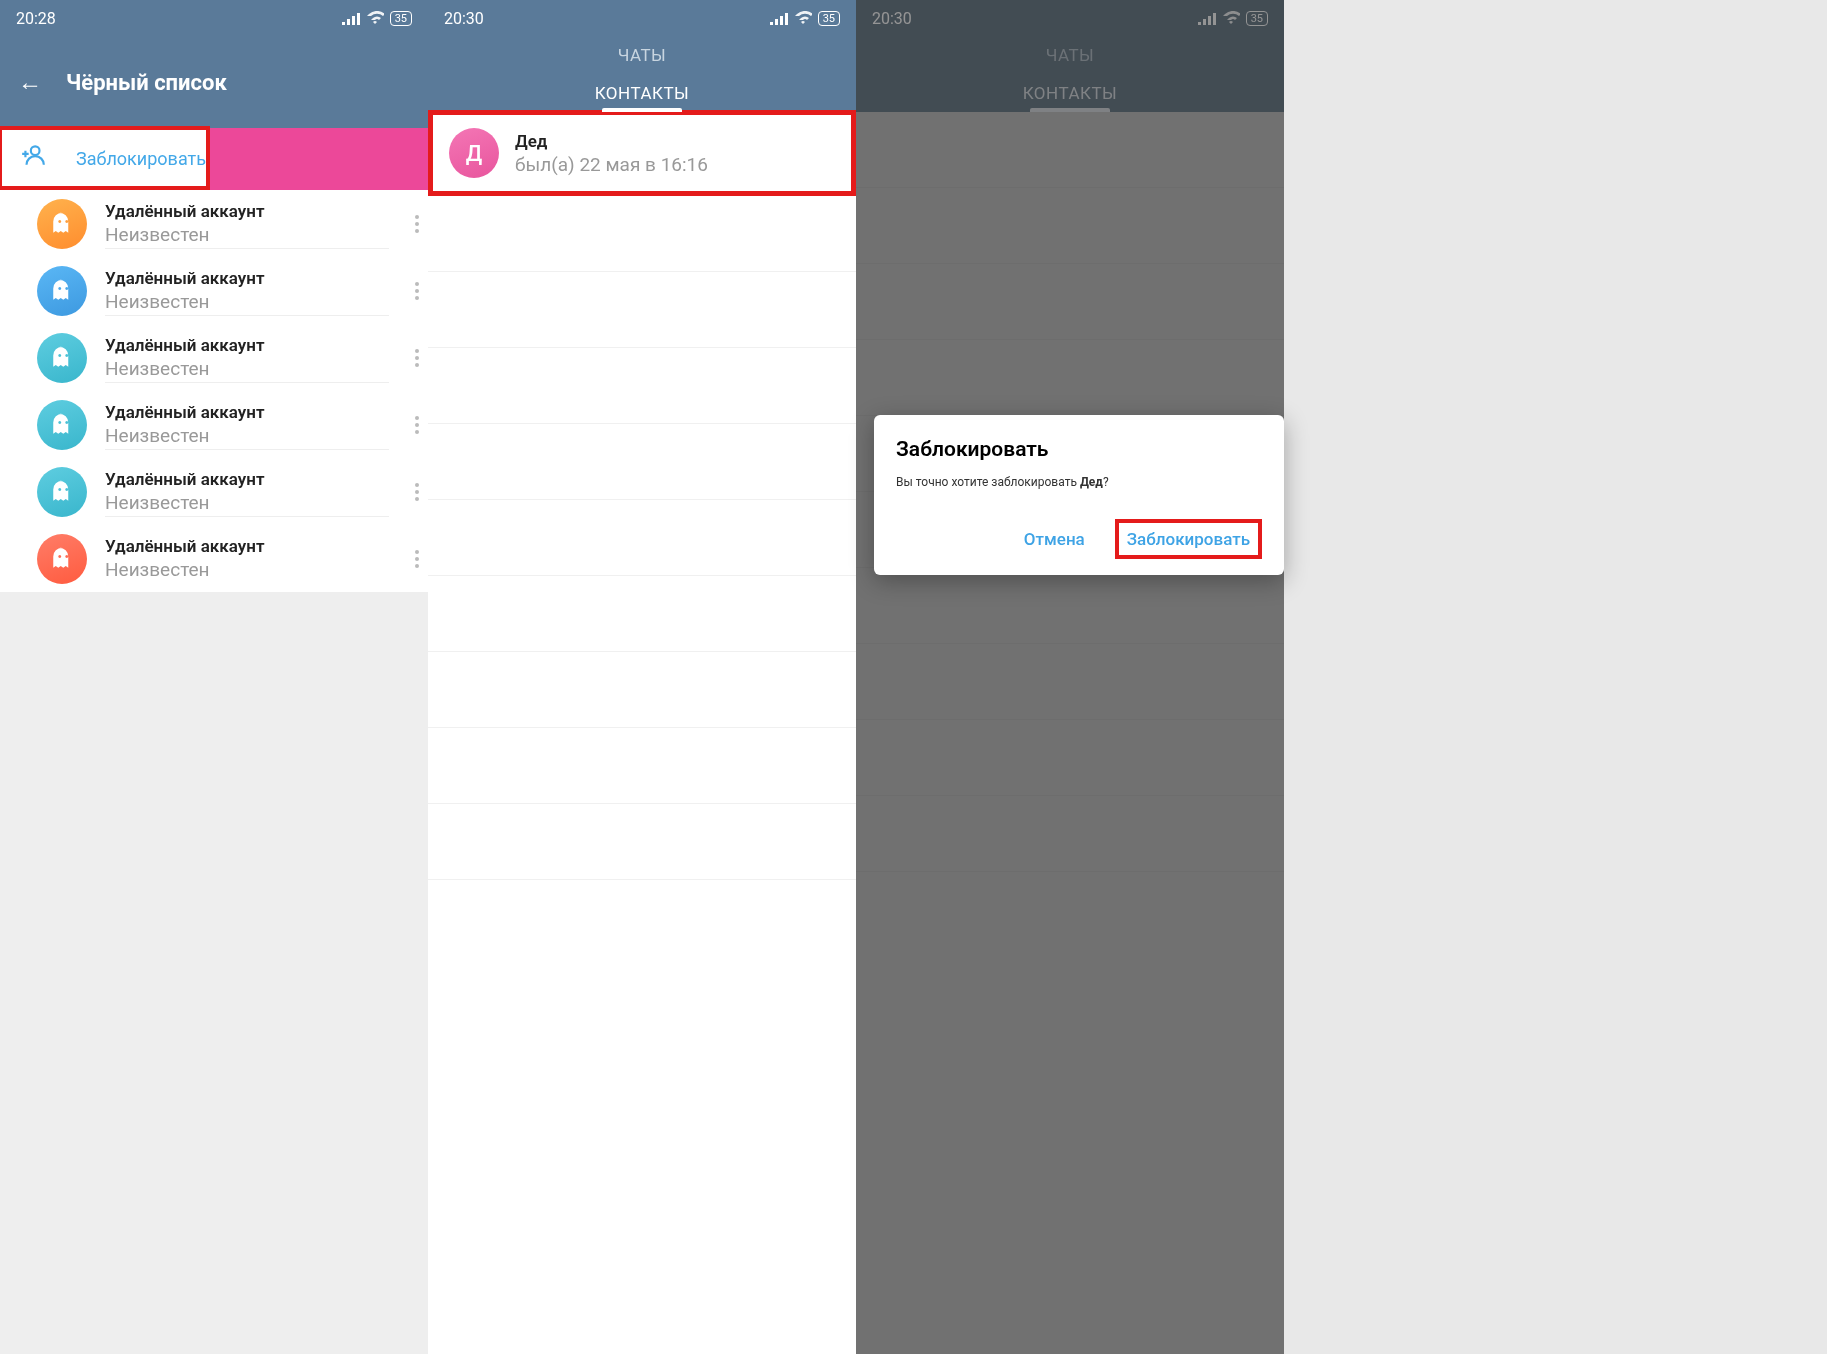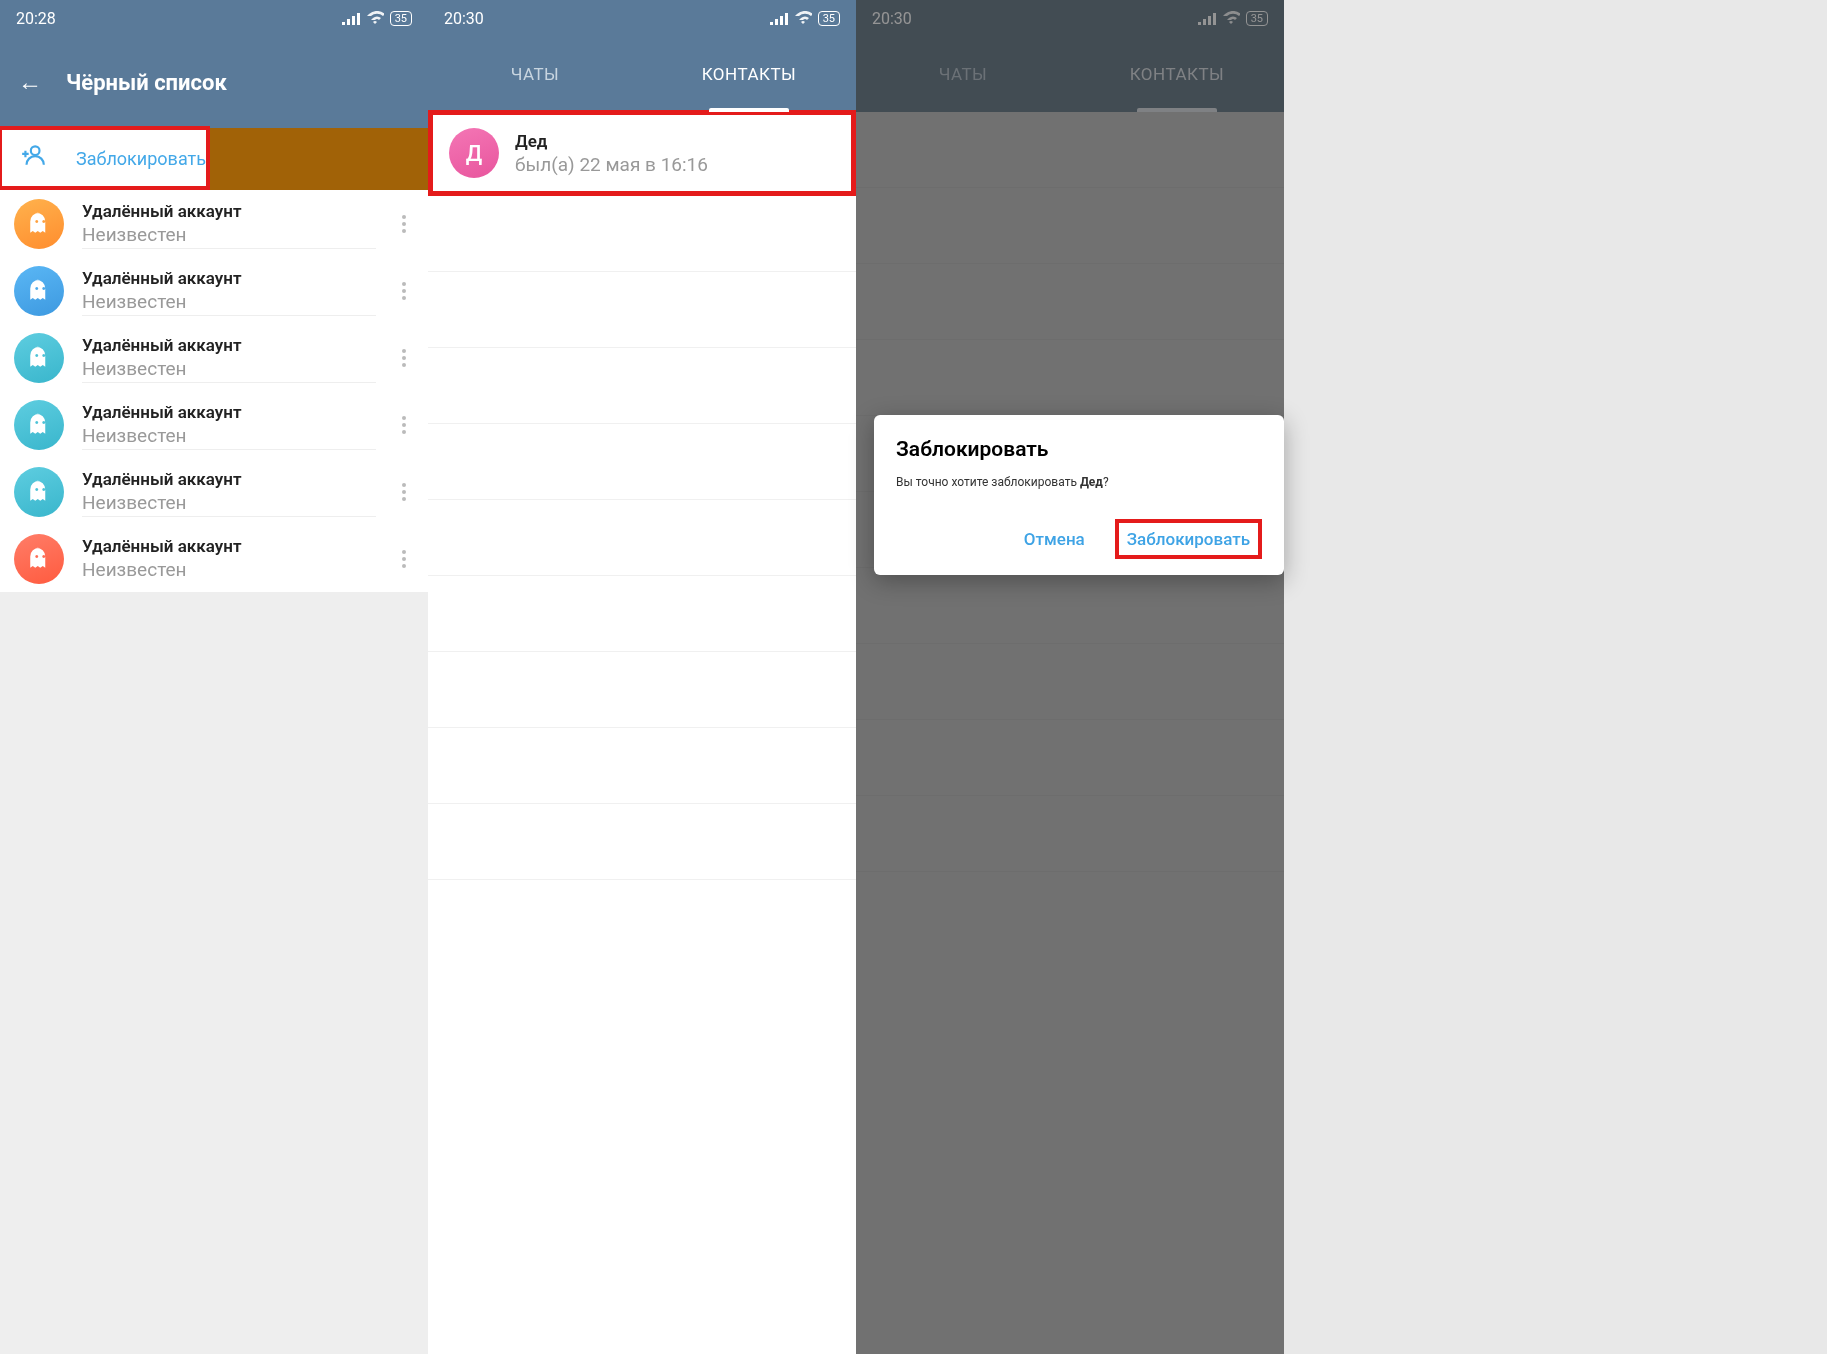--- a/index.html
+++ b/index.html
@@ -7,21 +7,21 @@
       font-family: -apple-system, BlinkMacSystemFont, "Segoe UI", Roboto, Arial, sans-serif;
       background: #e8e8e8;
       width: 1827px;
       height: 1354px;
       display: flex;
       overflow: hidden;
     }
     .screen {
       width: 428px;
       height: 100%;
-      background: #a16207;
+      background: #ec4899;
       position: relative;
       flex-shrink: 0;
       display: flex;
       flex-direction: column;
     }
     .screen-wide { width: 428px; }
     
     
     .status-bar {
       height: 36px;
@@ -90,23 +90,24 @@
       color: #3ea3e5;
       font-size: 17px;
       background: #fff;
     }
     
     
     .blocked-list { background: #fff; }
     .blocked-item {
       display: flex;
       align-items: center;
-      padding: 8px 14px;
+      padding: 8px 1px;
       gap: 18px;
       height: 67px;
+      margin-left: 36px;
     }
     .blocked-item .text-col { flex: 1; border-bottom: 1px solid #eee; height: 100%; display:flex; flex-direction:column; justify-content:center;}
     .blocked-item:last-child .text-col { border-bottom: none; }
     .avatar {
       width: 50px; height: 50px; border-radius: 50%;
       display: flex; align-items: center; justify-content: center;
       color: #fff; font-size: 28px;
     }
     .av-orange { background: linear-gradient(160deg, #ffb24d, #ff8d2e); }
     .av-blue { background: linear-gradient(160deg, #5ab7f5, #3d99e0); }
@@ -119,20 +120,21 @@
     .kebab-dots { display:flex; flex-direction:column; gap:3px; align-items:center;}
     .kebab-dots span {width:4px;height:4px;background:#bbb;border-radius:50%;}
     
     .bottom-gray { background: #eee; flex: 1; }
     
     
     .header-tabs {
       height: 76px;
       background: #5a7a99;
       display: flex;
+      flex-direction: column;
     }
     .header-tabs.dimmed { background: #4a5f70; }
     .tab {
       flex: 1;
       display: flex;
       align-items: center;
       justify-content: center;
       color: #c8d5e0;
       font-size: 17px;
       letter-spacing: 0.5px;

